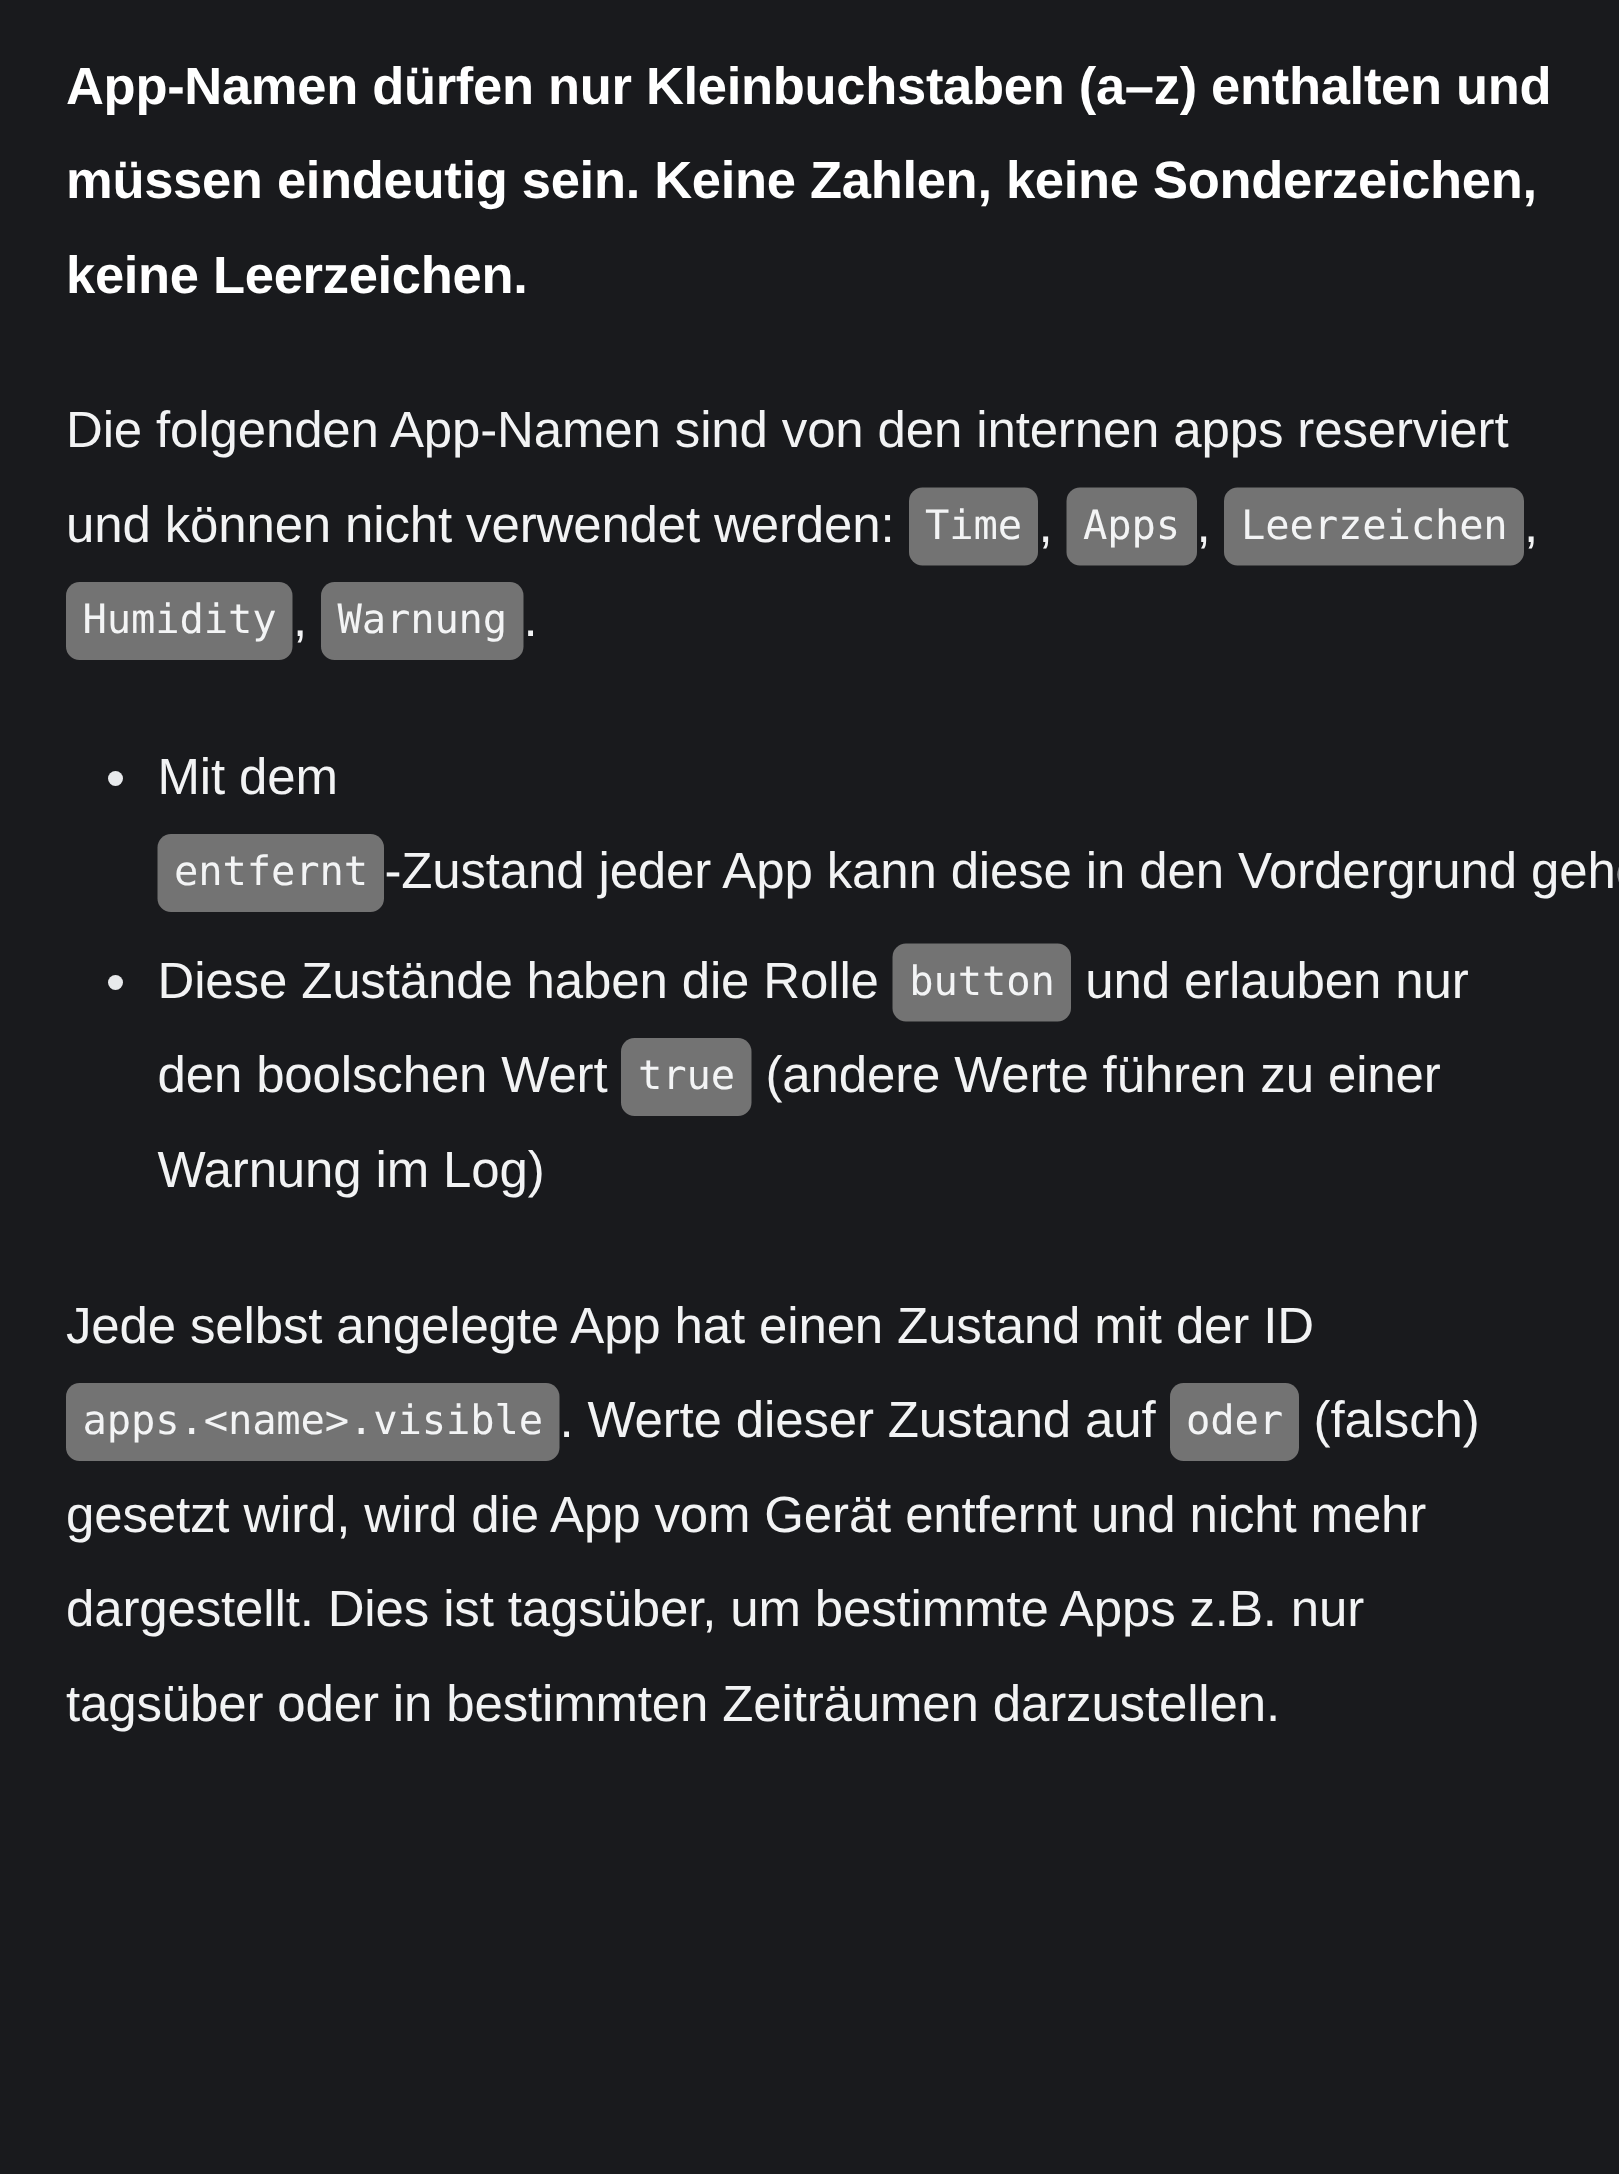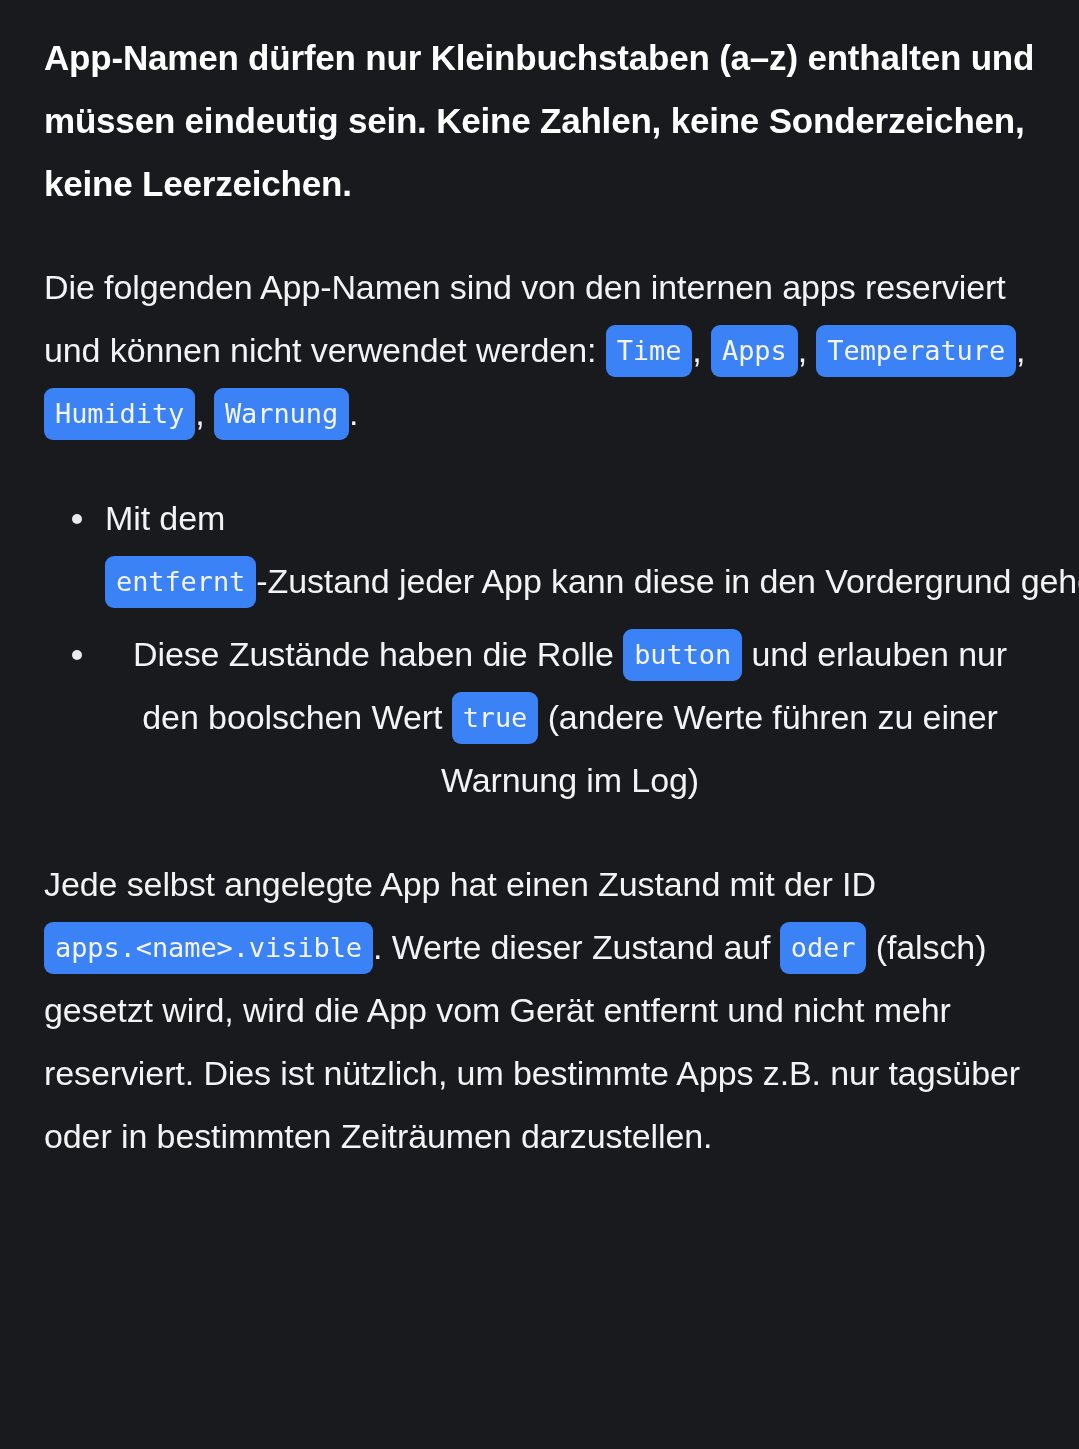--- a/index.html
+++ b/index.html
@@ -49,35 +49,34 @@
     margin: 0 0 0 0;
     padding: 0 0 0 61px;
     font-size: 34px;
     line-height: 63px;
     font-weight: 400;
     color: #f2f3f4;
     letter-spacing: -0.1px;
   }
   ul.bullets > li + li {
     margin-top: 10px;
-    text-align: center;
   }
   ul.bullets > li .dot {
     position: absolute;
     left: 28px;
     top: 27px;
     width: 10px;
     height: 10px;
     border-radius: 50%;
     background: #e8eaec;
   }
 
   code.chip {
     display: inline-block;
-    background: #3b82f6;
+    background: #737373;
     color: #f3f4f5;
     font-family: "DejaVu Sans Mono", "Liberation Mono", monospace;
     font-size: 27px;
     line-height: 1;
     padding: 12px 11px 13px 11px;
     border-radius: 9px;
     vertical-align: 2px;
     white-space: pre;
   }
 
@@ -87,21 +86,21 @@
 <body>
 
 <div class="page">
 
   <p class="lead">App-Namen dürfen nur Kleinbuchstaben (a–z) enthalten und müssen eindeutig sein. Keine Zahlen, keine Sonderzeichen, keine Leerzeichen.</p>
 
   <p class="body">
     <span>Die folgenden App-Namen sind von den internen apps reserviert und können nicht verwendet werden:</span>
     <span class="nowrapjoin"><code class="chip">Time</code><span>,</span></span>
     <span class="nowrapjoin"><code class="chip">Apps</code><span>,</span></span>
-    <span class="nowrapjoin"><code class="chip">Temperature</code><span>,</span></span>
+    <span class="nowrapjoin"><code class="chip">Leerzeichen</code><span>,</span></span>
     <span class="nowrapjoin"><code class="chip">Humidity</code><span>,</span></span>
     <span class="nowrapjoin"><code class="chip">Warnung</code><span>.</span></span>
   </p>
 
   <ul class="bullets">
 
     <li>
       <span class="dot"></span>
       <span>Mit dem</span>
       <span class="nowrapjoin"><code class="chip">entfernt</code><span>-Zustand jeder App kann diese in den Vordergrund geholt werden</span></span>
@@ -115,16 +114,16 @@
       <code class="chip">true</code>
       <span>(andere Werte führen zu einer Warnung im Log)</span>
     </li>
 
   </ul>
 
   <p class="body">
     <span>Jede selbst angelegte App hat einen Zustand mit der ID</span>
     <span class="nowrapjoin"><code class="chip">apps.&lt;name&gt;.visible</code><span>. Werte dieser Zustand auf</span></span>
     <code class="chip">oder</code>
-    <span>(falsch) gesetzt wird, wird die App vom Gerät entfernt und nicht mehr reserviert. Dies ist nützlich, um bestimmte Apps z.B. nur tagsüber oder in bestimmten Zeiträumen darzustellen.</span>
+    <span>(falsch) gesetzt wird, wird die App vom Gerät entfernt und nicht mehr dargestellt. Dies ist tagsüber, um bestimmte Apps z.B. nur tagsüber oder in bestimmten Zeiträumen darzustellen.</span>
   </p>
 
 </div>
 
 </body></html>

